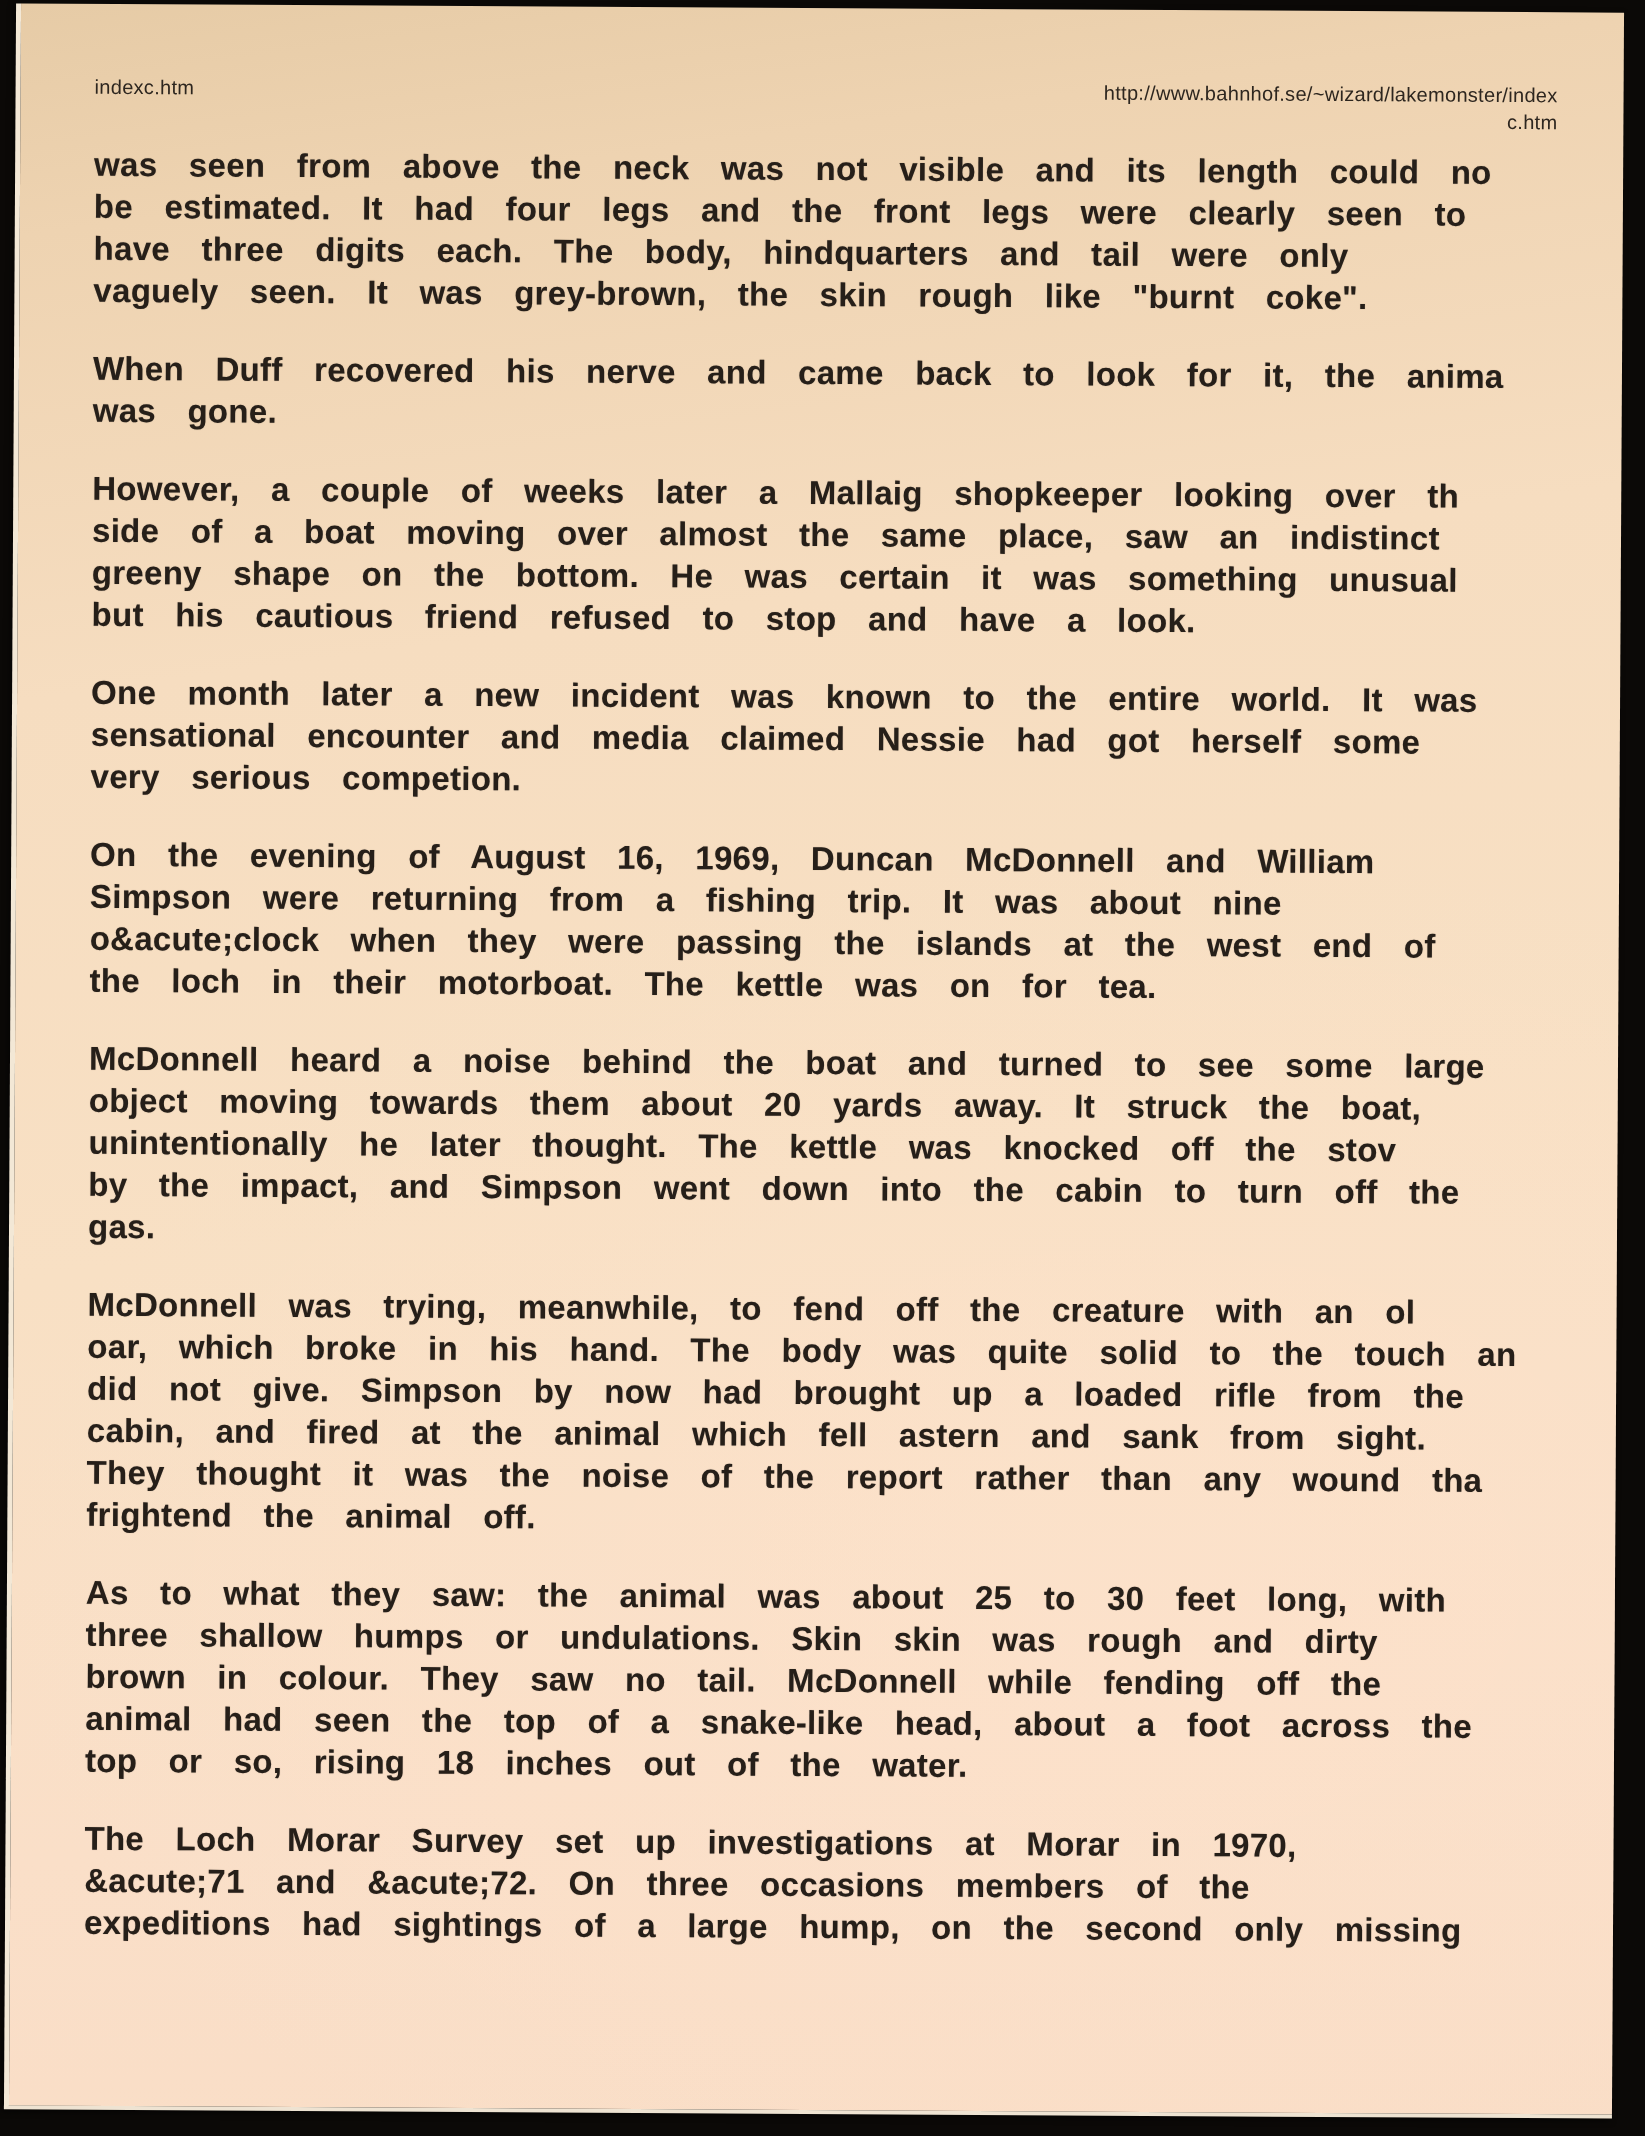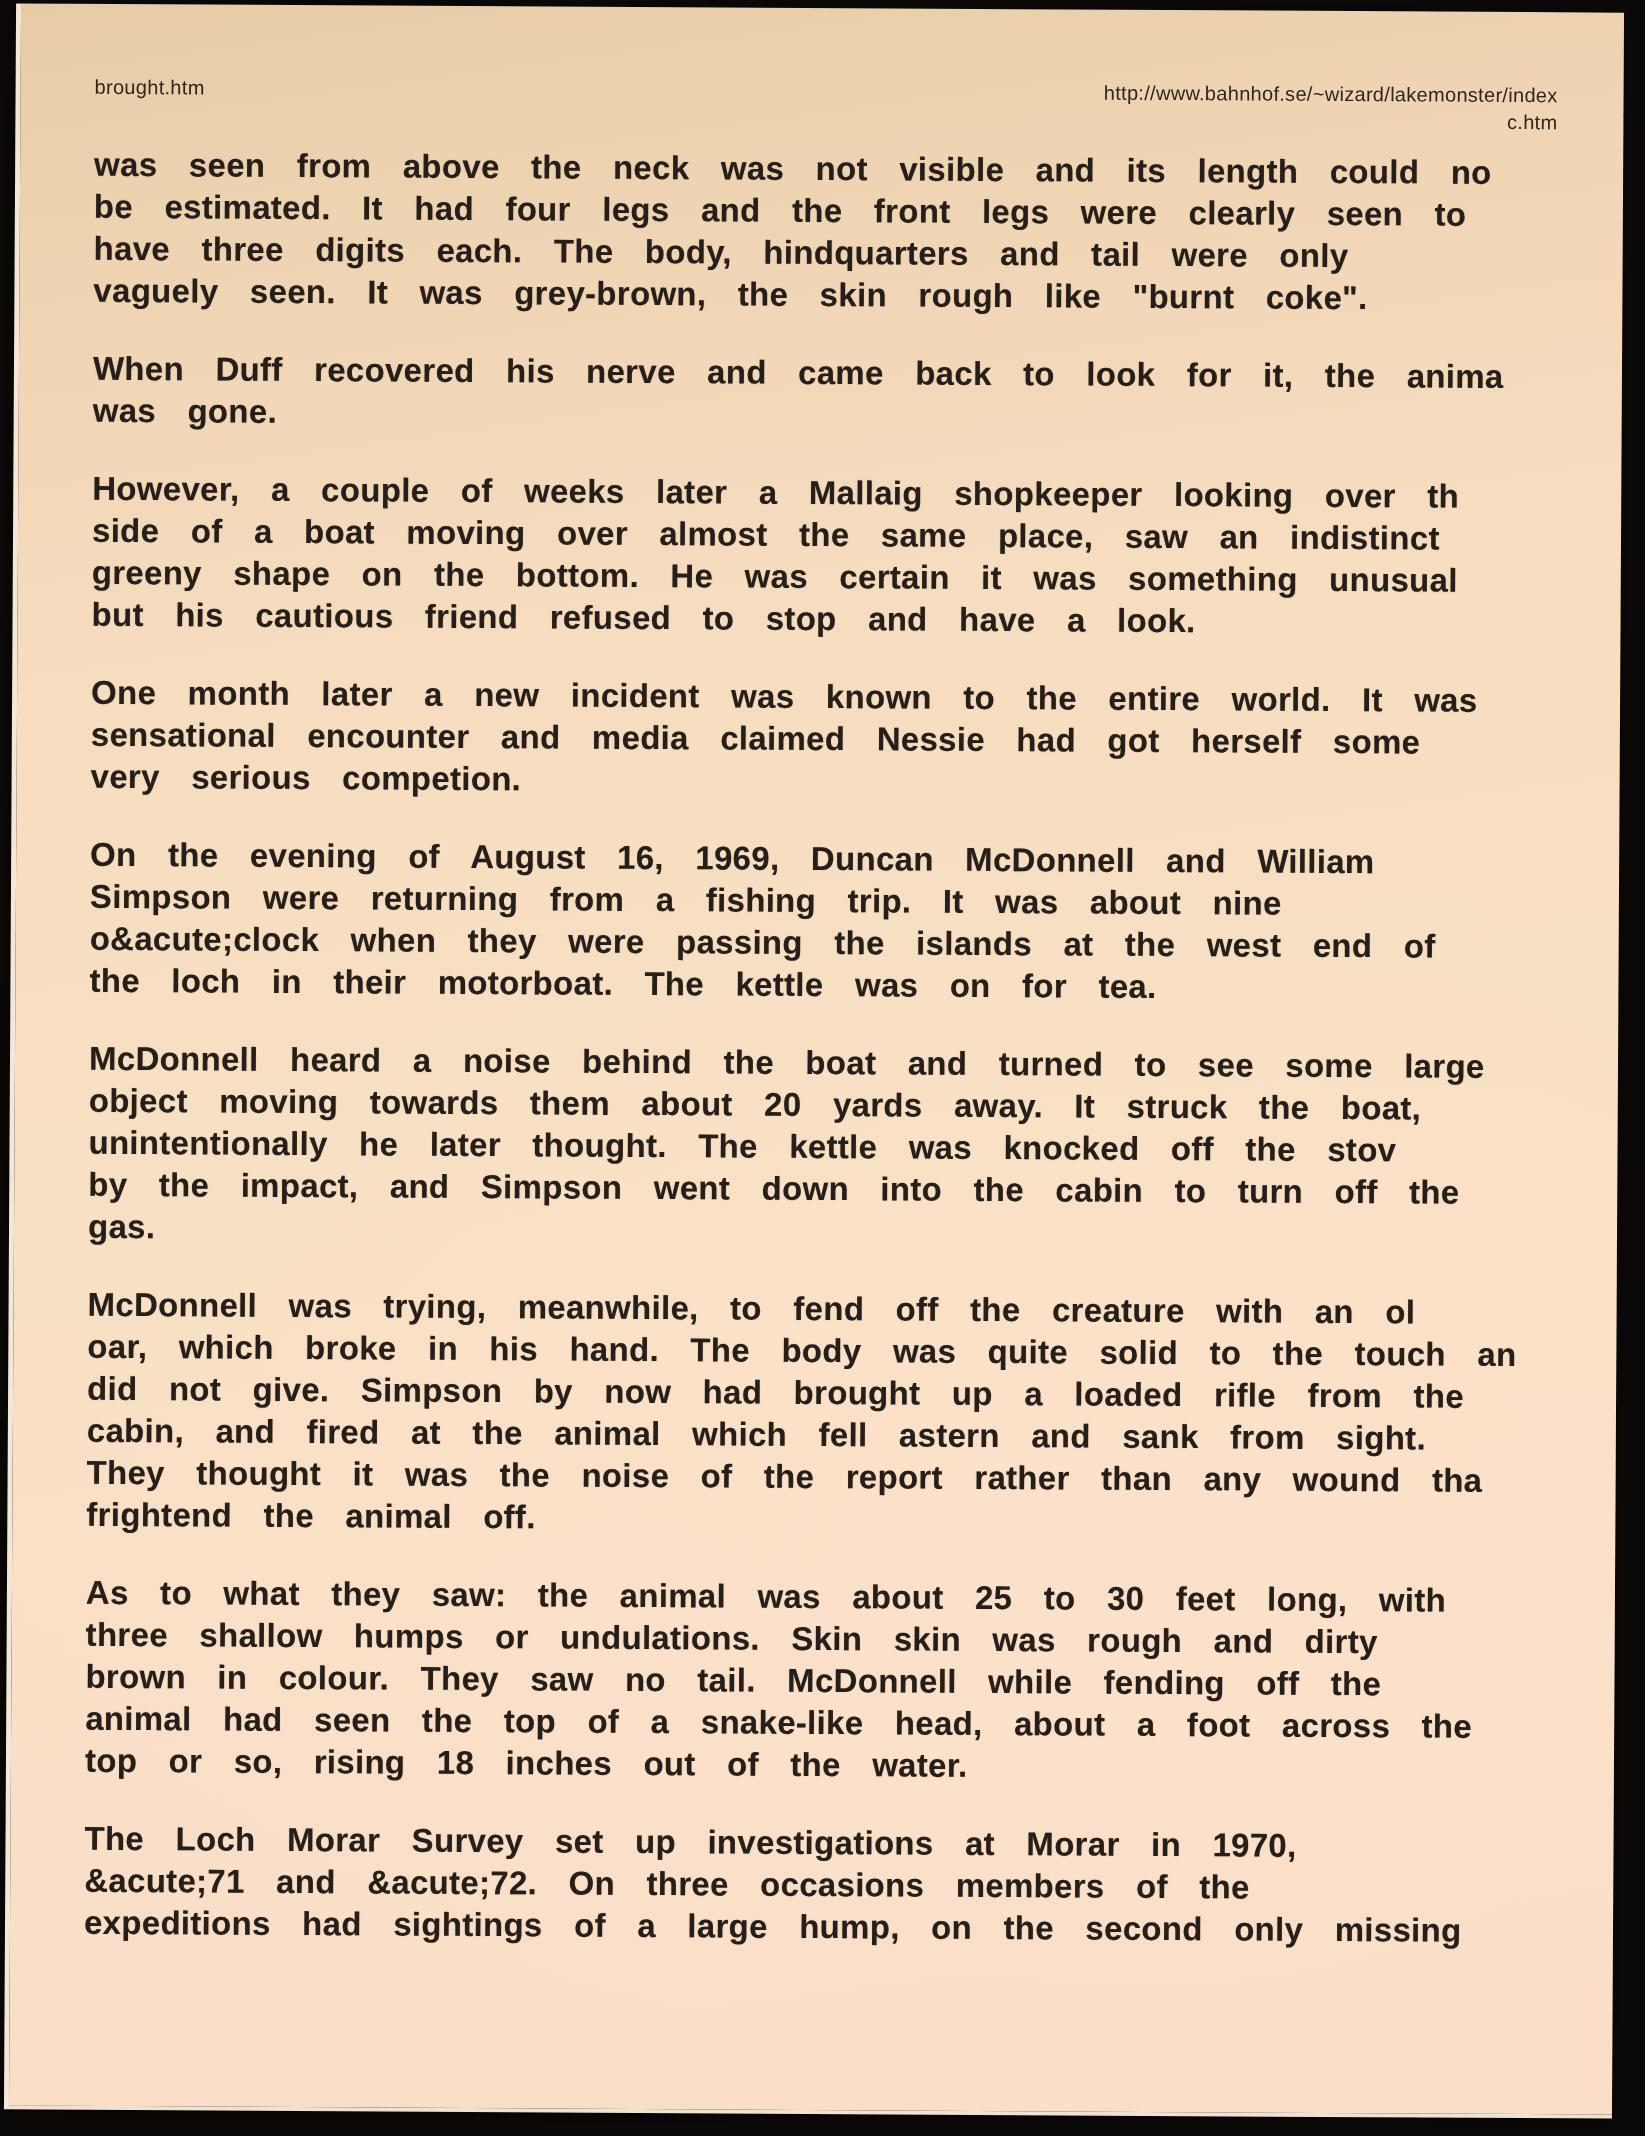--- a/index.html
+++ b/index.html
@@ -70,21 +70,21 @@
     color:var(--ink);
     text-shadow:0 0 1px rgba(38,31,25,.35);
   }
   .page-body p:last-child{margin-bottom:0;}
 </style>
 </head>
 <body>
 
 <div class="paper">
   <div class="page-header">
-    <span>brought.htm</span>
+    <span>indexc.htm</span>
     <div class="url-block">
       <div>http://www.bahnhof.se/~wizard/lakemonster/index</div>
       <div>c.htm</div>
     </div>
   </div>
 
   <div class="page-body">
     <p>was seen from above the neck was not visible and its length could no
 be estimated. It had four legs and the front legs were clearly seen to
 have three digits each. The body, hindquarters and tail were only

